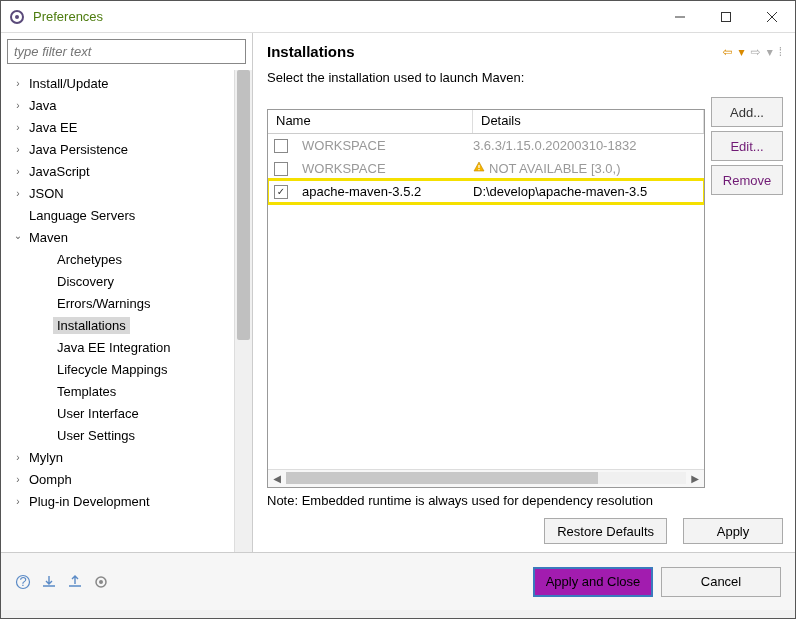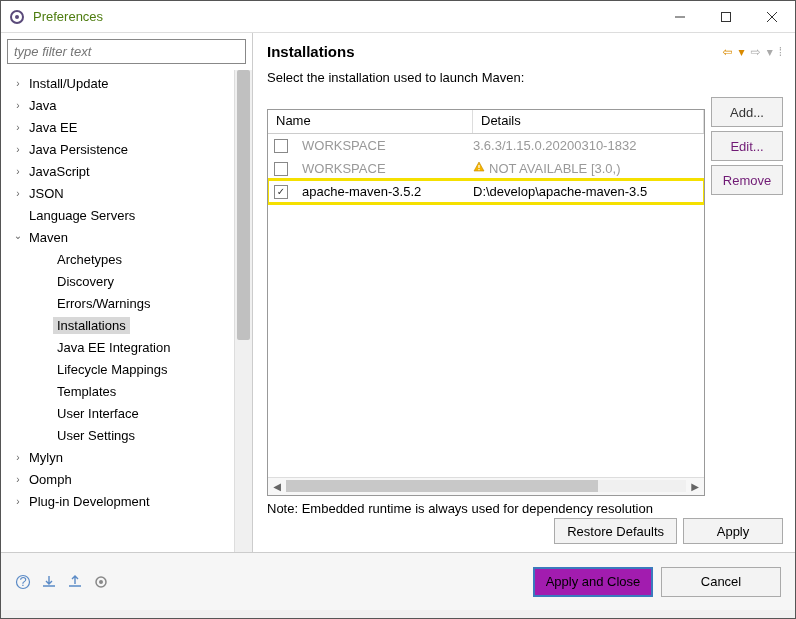--- a/index.html
+++ b/index.html
@@ -49,21 +49,21 @@
 .hscroll { height: 18px; border-top: 1px solid #ddd; background: #f7f7f7; display: flex; align-items: center; }
 .hscroll .ar { width: 18px; text-align: center; color: #666; font-size: 10px; }
 .hscroll .track { flex: 1; height: 12px; background: #f0f0f0; position: relative; }
 .hscroll .hthumb { position: absolute; left: 0; width: 78%; top: 0; bottom: 0; background: #c8c8c8; }
 
 .side-buttons { width: 72px; display: flex; flex-direction: column; gap: 4px; }
 .side-buttons button { height: 30px; border: 1px solid #aaa; background: #f3f3f3; color: #333; }
 .side-buttons button:disabled { color: #701a75; }
 
 .note { margin-top: 4px; line-height: 1.4; }
-.bottom-btns { display: flex; justify-content: flex-end; gap: 6px; }
+.bottom-btns { display: flex; justify-content: flex-end; gap: 16px; margin-top: 8px; }
 .bottom-btns button { padding: 4px 12px; border: 1px solid #aaa; background: #f3f3f3; min-width: 100px; height: 26px; }
 
 .footer { height: 58px; border-top: 1px solid #ccc; background: #f6f6f6; display: flex; align-items: center; padding: 0 14px; }
 .footer-left { flex: 1; display: flex; gap: 10px; align-items: center; }
 .footer-left .ficon { width: 16px; height: 16px; }
 .footer-btns { display: flex; gap: 8px; }
 .footer-btns button { height: 30px; min-width: 120px; border: 1px solid #aaa; background: #f3f3f3; }
 .footer-btns button.primary { border: 2px solid #3a7abd; background: #a21caf; }
 
 .warn-icon { width: 12px; height: 12px; }

